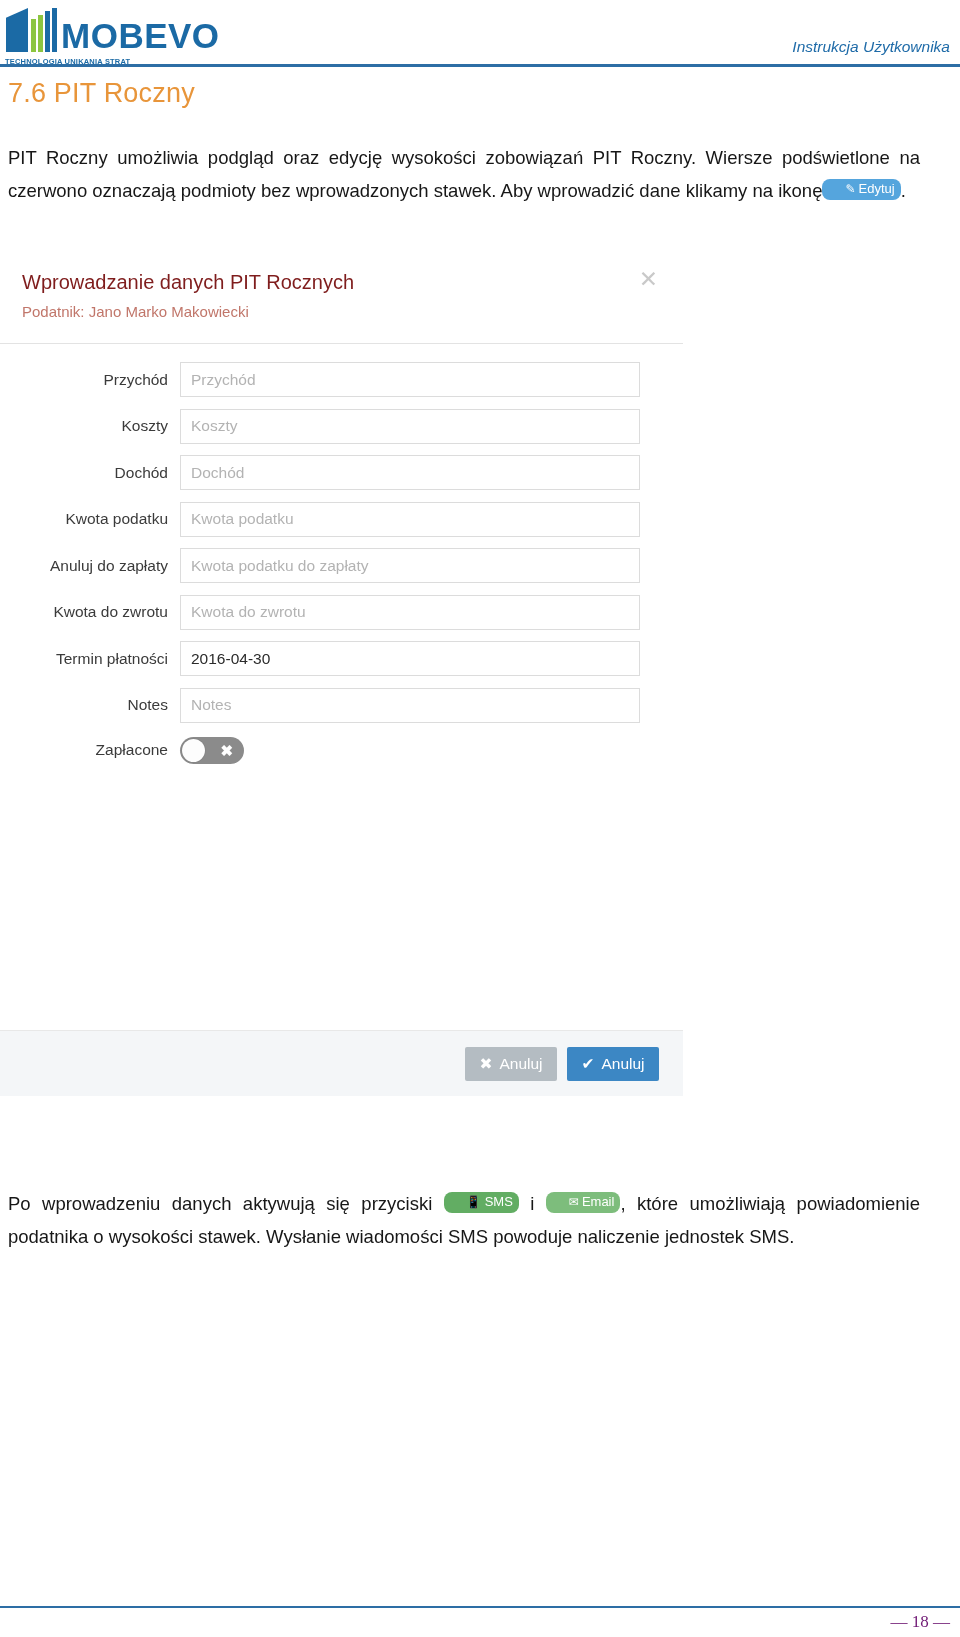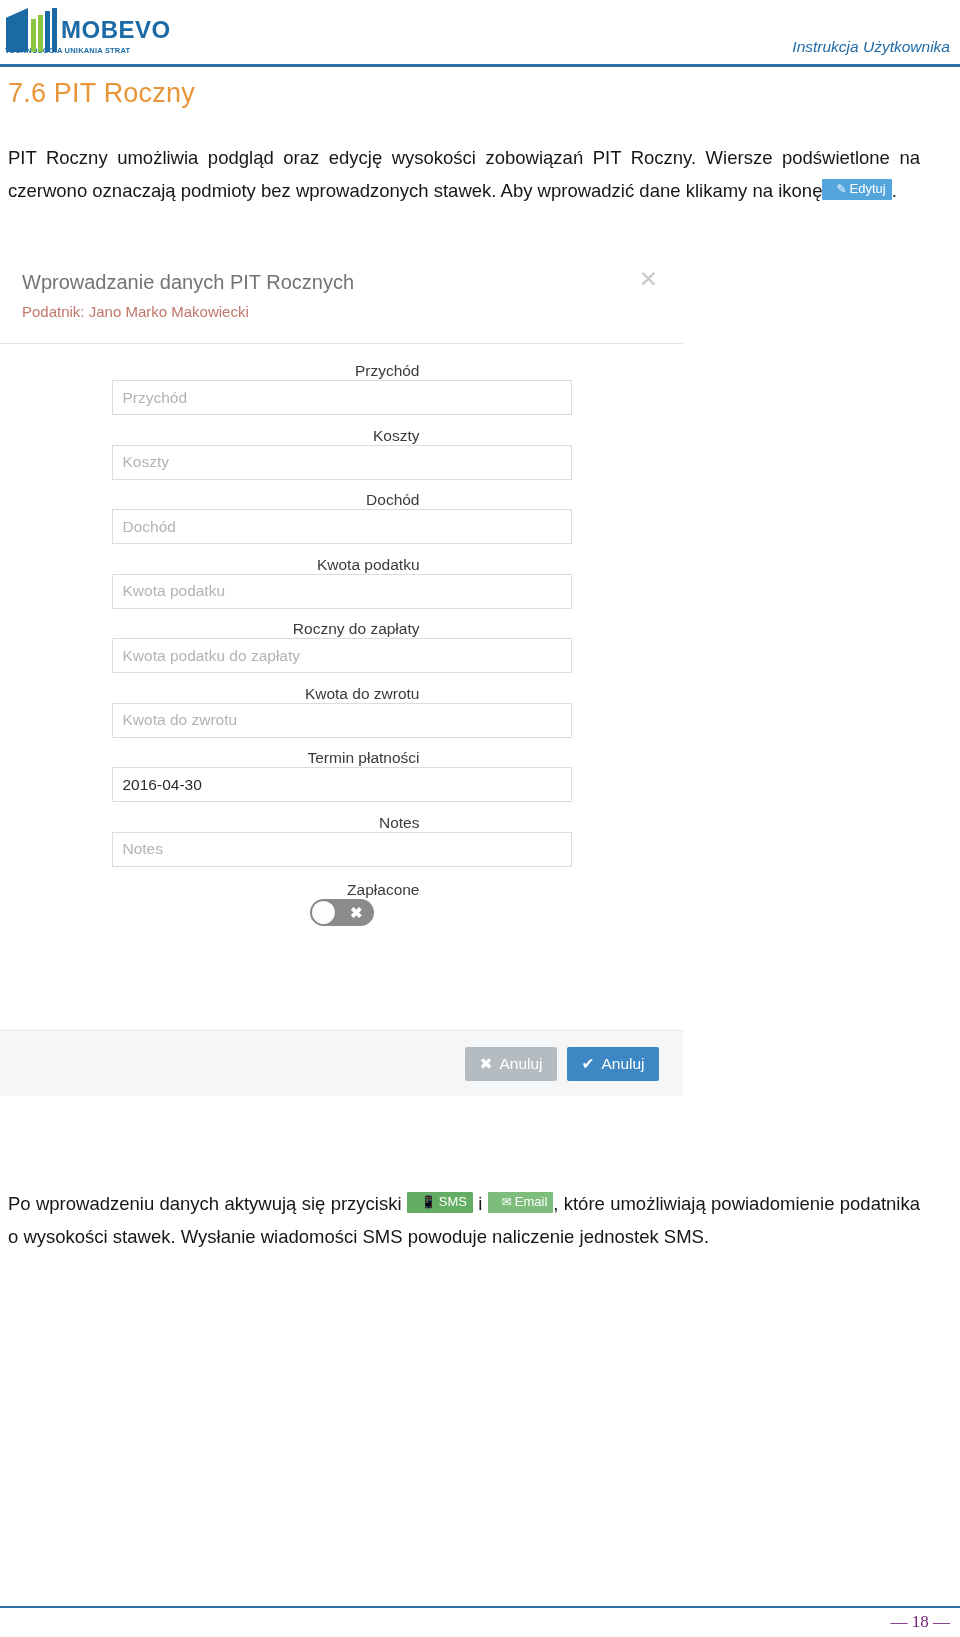--- a/index.html
+++ b/index.html
@@ -50,21 +50,21 @@
   .logo-mark .b1 { left: 25px; height: 33px; background: #8cc540; }
   .logo-mark .b2 { left: 32px; height: 37px; background: #8cc540; }
   .logo-mark .b3 { left: 39px; height: 41px; background: #1b6aa5; }
   .logo-mark .b4 { left: 46px; height: 44px; background: #1b6aa5; }
   .logo-text {
     display: flex;
     flex-direction: column;
     padding-top: 14px;
   }
   .logo-word {
-    font-size: 24px;
+    font-size: 35px;
     font-weight: bold;
     letter-spacing: 0.5px;
     color: #1b6aa5;
     line-height: 1;
     font-family: "Liberation Sans", sans-serif;
     text-align: right;
   }
   .logo-tag {
     font-size: 7.5px;
     font-weight: bold;
@@ -114,25 +114,25 @@
     font-size: 18.5px;
     line-height: 33px;
     text-align: justify;
     color: #171717;
   }
 
   
   .pill {
     display: inline-block;
     vertical-align: middle;
-    padding: 1px 6px 2px 14px;
+    padding: 1px 6px 2px 23px;
     font-size: 13px;
     color: #ffffff;
     line-height: 17px;
-    border-radius: 1px;
+    border-radius: 8px;
     white-space: nowrap;
     position: relative;
     top: -2px;
   }
   .pill .gl { font-size: 12px; margin-right: 3px; }
   .pill-edit { background: #55a5dd; }
   .pill-sms  { background: #62ad63; }
   .pill-mail { background: #7dbd7c; }
 
   
@@ -146,21 +146,21 @@
   }
   .modal-head {
     position: relative;
     height: 95px;
     border-bottom: 1px solid #e3e3e3;
   }
   .modal-title {
     position: absolute;
     left: 22px; top: 23px;
     font-size: 20px;
-    color: #737373;
+    color: #7f1d1d;
     font-family: "Liberation Sans", sans-serif;
   }
   .modal-sub {
     position: absolute;
     left: 22px; top: 55px;
     font-size: 15px;
     color: #c1766a;
   }
   .modal-close {
     position: absolute;
@@ -171,21 +171,20 @@
     cursor: pointer;
   }
   .modal-body {
     position: relative;
     padding: 18px 0 10px 0;
   }
   .form-row {
     display: flex;
     align-items: center;
     margin-bottom: 11.5px;
-    flex-direction: column;
   }
   .form-label {
     width: 180px;
     text-align: right;
     padding-right: 12px;
     font-size: 15.5px;
     color: #3b3b3b;
     box-sizing: border-box;
     white-space: nowrap;
   }
@@ -324,21 +323,21 @@
       <div class="form-input">Dochód</div>
     </div>
 
     <div class="form-row">
       <div class="form-label">Kwota podatku</div>
       <div class="form-input">Kwota podatku</div>
     </div>
 
 
     <div class="form-row">
-      <div class="form-label">Roczny do zapłaty</div>
+      <div class="form-label">Anuluj do zapłaty</div>
       <div class="form-input">Kwota podatku do zapłaty</div>
     </div>
 
     <div class="form-row">
       <div class="form-label">Kwota do zwrotu</div>
       <div class="form-input">Kwota do zwrotu</div>
     </div>
 
     <div class="form-row">
       <div class="form-label">Termin płatności</div>

